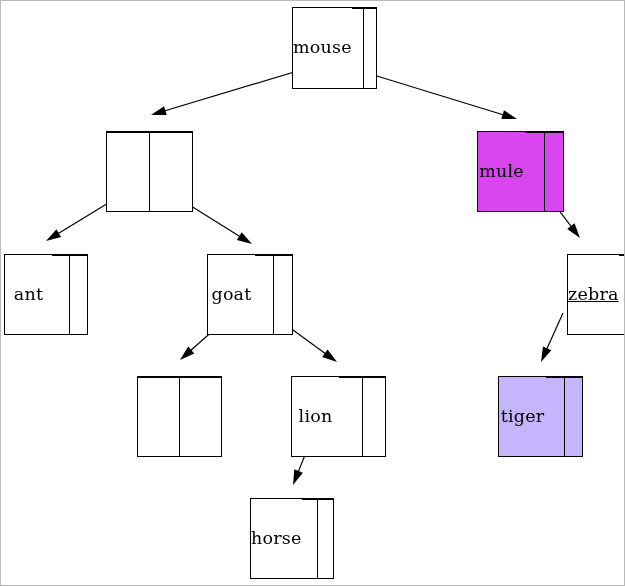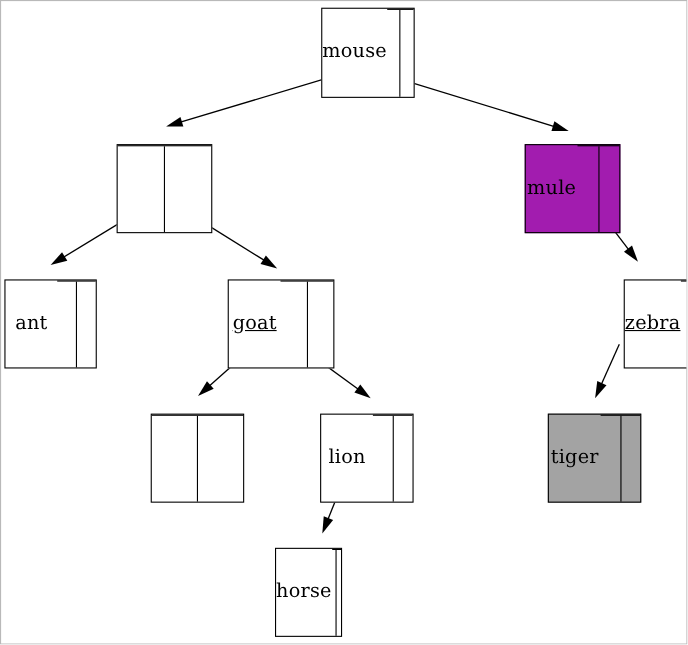--- a/index.html
+++ b/index.html
@@ -110,69 +110,69 @@
           <div class="ptr left" style="border-right-color: rgb(0, 0, 0);"></div>
           <div class="ptr right"></div>
         </div>
       </div>
       <div class="node" style="left: 105px; top: 130px; width: 87px; height: 81px; border-color: rgb(0, 0, 0); background: rgb(255, 255, 255);">
         <div class="node-pointers" style="border-top-color: rgb(0, 0, 0);">
           <div class="ptr left" style="border-right-color: rgb(0, 0, 0);"></div>
           <div class="ptr right"></div>
         </div>
       </div>
-      <div class="node" style="left: 476px; top: 130px; width: 87px; height: 81px; border-color: rgb(0, 0, 0); background: #a21caf;">
+      <div class="node" style="left: 476px; top: 130px; width: 87px; height: 81px; border-color: rgb(0, 0, 0); background: #d946ef;">
         <div class="node-label" style="color: rgb(0, 0, 0);">mule</div>
         <div class="node-pointers" style="border-top-color: rgb(0, 0, 0);">
           <div class="ptr left" style="border-right-color: rgb(0, 0, 0);"></div>
           <div class="ptr right"></div>
         </div>
       </div>
       <div class="node" style="left: 3px; top: 253px; width: 84px; height: 81px; border-color: rgb(0, 0, 0); background: rgb(255, 255, 255);">
         <div class="node-label" style="color: rgb(0, 0, 0);">ant</div>
         <div class="node-pointers" style="border-top-color: rgb(0, 0, 0);">
           <div class="ptr left" style="border-right-color: rgb(0, 0, 0);"></div>
           <div class="ptr right"></div>
         </div>
       </div>
-      <div class="node" style="left: 206px; top: 253px; width: 97px; height: 81px; border-color: rgb(0, 0, 0); background: rgb(255, 255, 255); text-decoration: underline;">
+      <div class="node" style="left: 206px; top: 253px; width: 86px; height: 81px; border-color: rgb(0, 0, 0); background: rgb(255, 255, 255);">
         <div class="node-label" style="color: rgb(0, 0, 0);">goat</div>
         <div class="node-pointers" style="border-top-color: rgb(0, 0, 0);">
           <div class="ptr left" style="border-right-color: rgb(0, 0, 0);"></div>
           <div class="ptr right"></div>
         </div>
       </div>
       <div class="node" style="left: 566px; top: 253px; width: 85px; height: 81px; border-color: rgb(0, 0, 0); background: rgb(255, 255, 255); text-decoration: underline;">
         <div class="node-label" style="color: rgb(0, 0, 0);">zebra</div>
         <div class="node-pointers" style="border-top-color: rgb(0, 0, 0);">
           <div class="ptr left" style="border-right-color: rgb(0, 0, 0);"></div>
           <div class="ptr right"></div>
         </div>
       </div>
       <div class="node" style="left: 136px; top: 375px; width: 85px; height: 81px; border-color: rgb(0, 0, 0); background: rgb(255, 255, 255);">
         <div class="node-pointers" style="border-top-color: rgb(0, 0, 0);">
           <div class="ptr left" style="border-right-color: rgb(0, 0, 0);"></div>
           <div class="ptr right"></div>
         </div>
       </div>
-      <div class="node" style="left: 290px; top: 375px; width: 85px; height: 81px; border-color: rgb(0, 0, 0); background: rgb(255, 255, 255);">
+      <div class="node" style="left: 290px; top: 375px; width: 95px; height: 81px; border-color: rgb(0, 0, 0); background: rgb(255, 255, 255);">
         <div class="node-label" style="color: rgb(0, 0, 0);">lion</div>
         <div class="node-pointers" style="border-top-color: rgb(0, 0, 0);">
           <div class="ptr left" style="border-right-color: rgb(0, 0, 0);"></div>
           <div class="ptr right"></div>
         </div>
       </div>
-      <div class="node" style="left: 497px; top: 375px; width: 85px; height: 81px; border-color: rgb(0, 0, 0); background: #a3a3a3;">
+      <div class="node" style="left: 497px; top: 375px; width: 85px; height: 81px; border-color: rgb(0, 0, 0); background: #c4b5fd;">
         <div class="node-label" style="color: rgb(0, 0, 0);">tiger</div>
         <div class="node-pointers" style="border-top-color: rgb(0, 0, 0);">
           <div class="ptr left" style="border-right-color: rgb(0, 0, 0);"></div>
           <div class="ptr right"></div>
         </div>
       </div>
-      <div class="node" style="left: 249px; top: 497px; width: 61px; height: 81px; border-color: rgb(0, 0, 0); background: rgb(255, 255, 255);">
+      <div class="node" style="left: 249px; top: 497px; width: 84px; height: 81px; border-color: rgb(0, 0, 0); background: rgb(255, 255, 255);">
         <div class="node-label" style="color: rgb(0, 0, 0);">horse</div>
         <div class="node-pointers" style="border-top-color: rgb(0, 0, 0);">
           <div class="ptr left" style="border-right-color: rgb(0, 0, 0);"></div>
           <div class="ptr right"></div>
         </div>
       </div>
     </div>
 
 </div>
 

